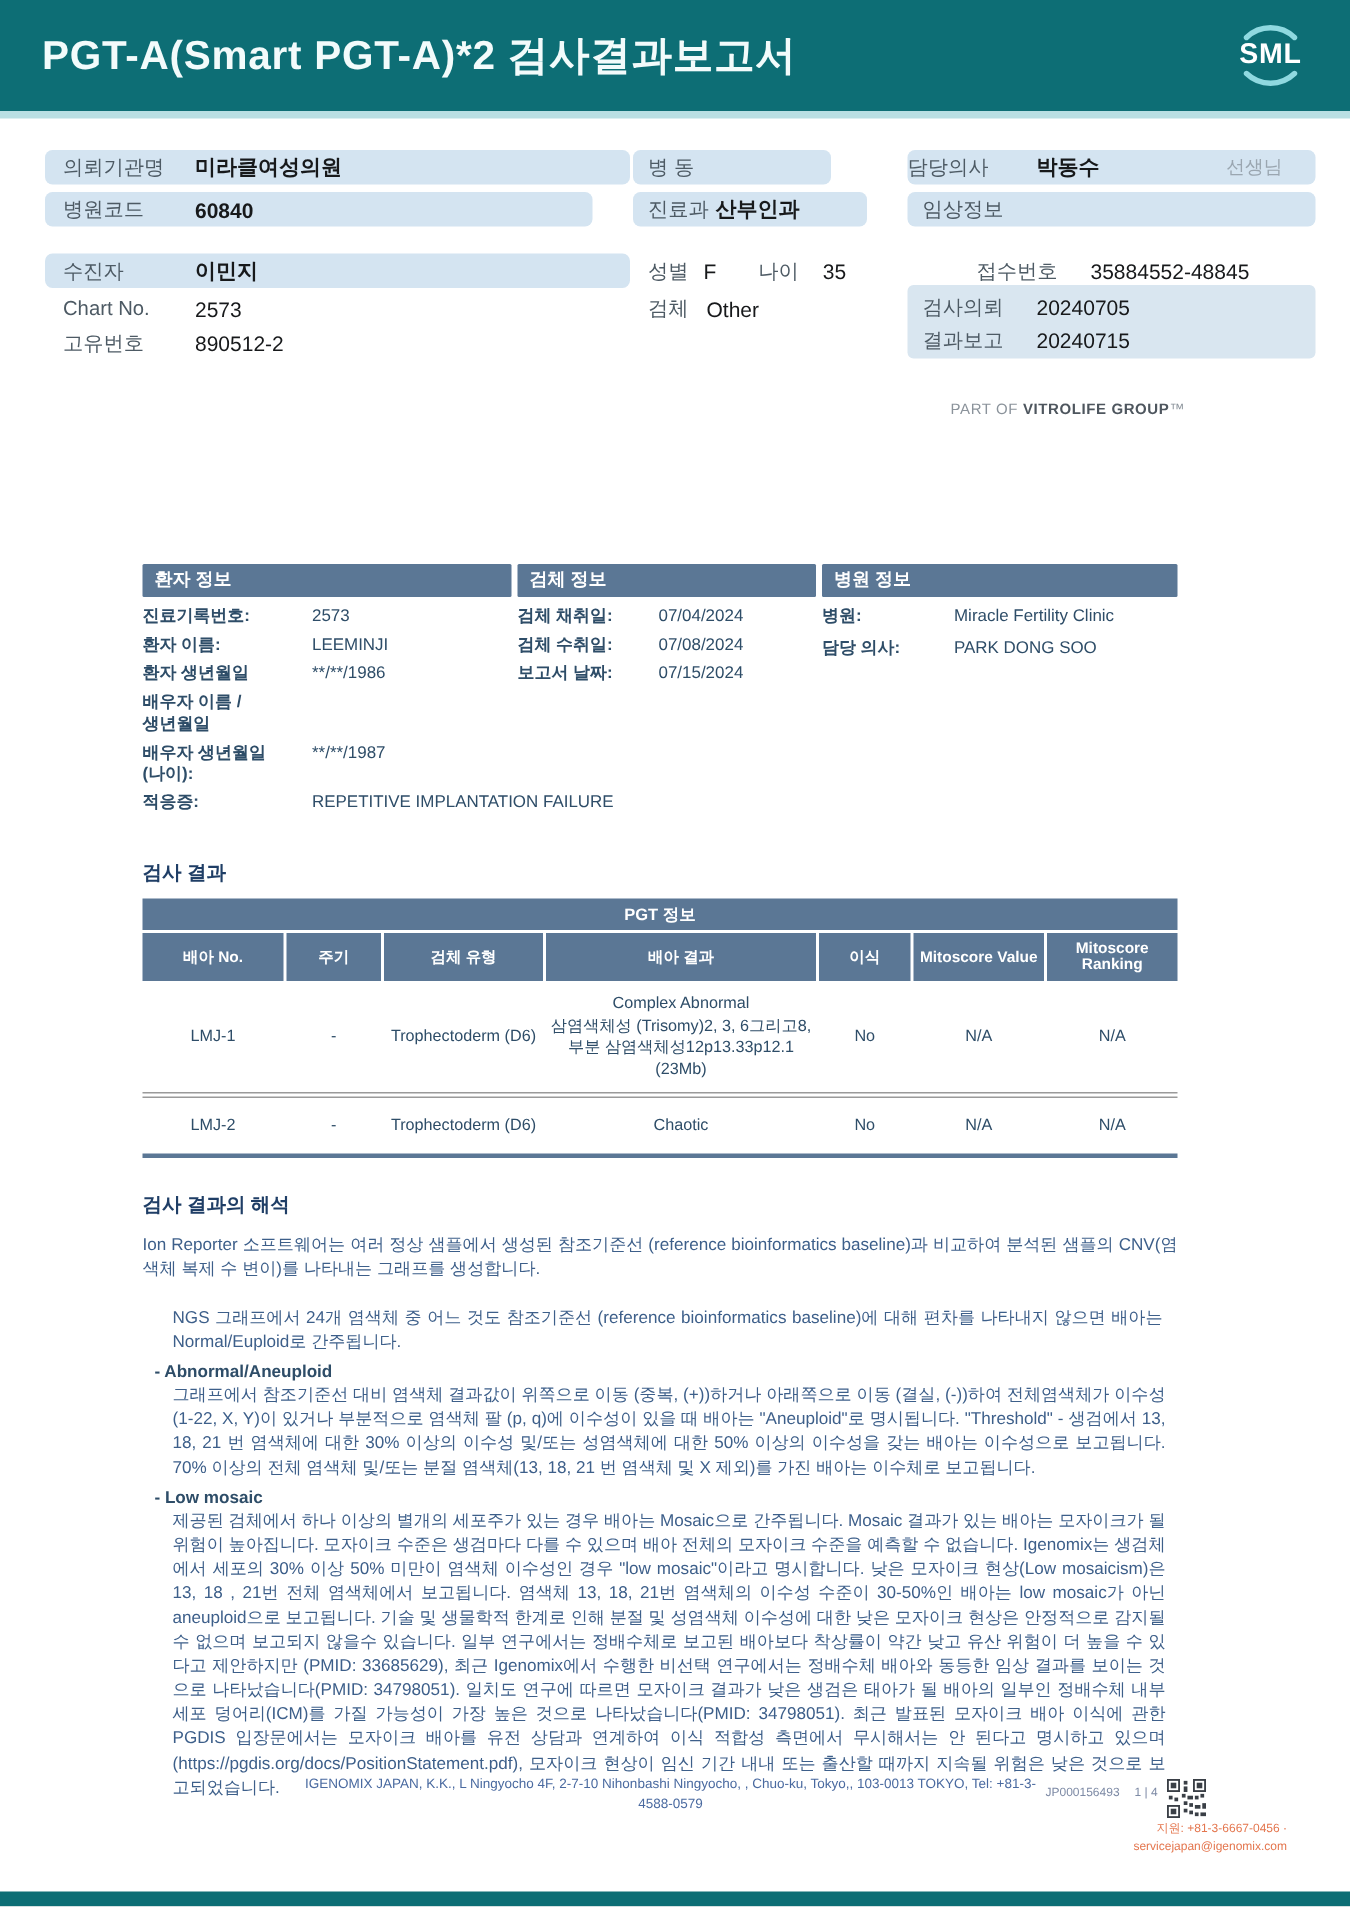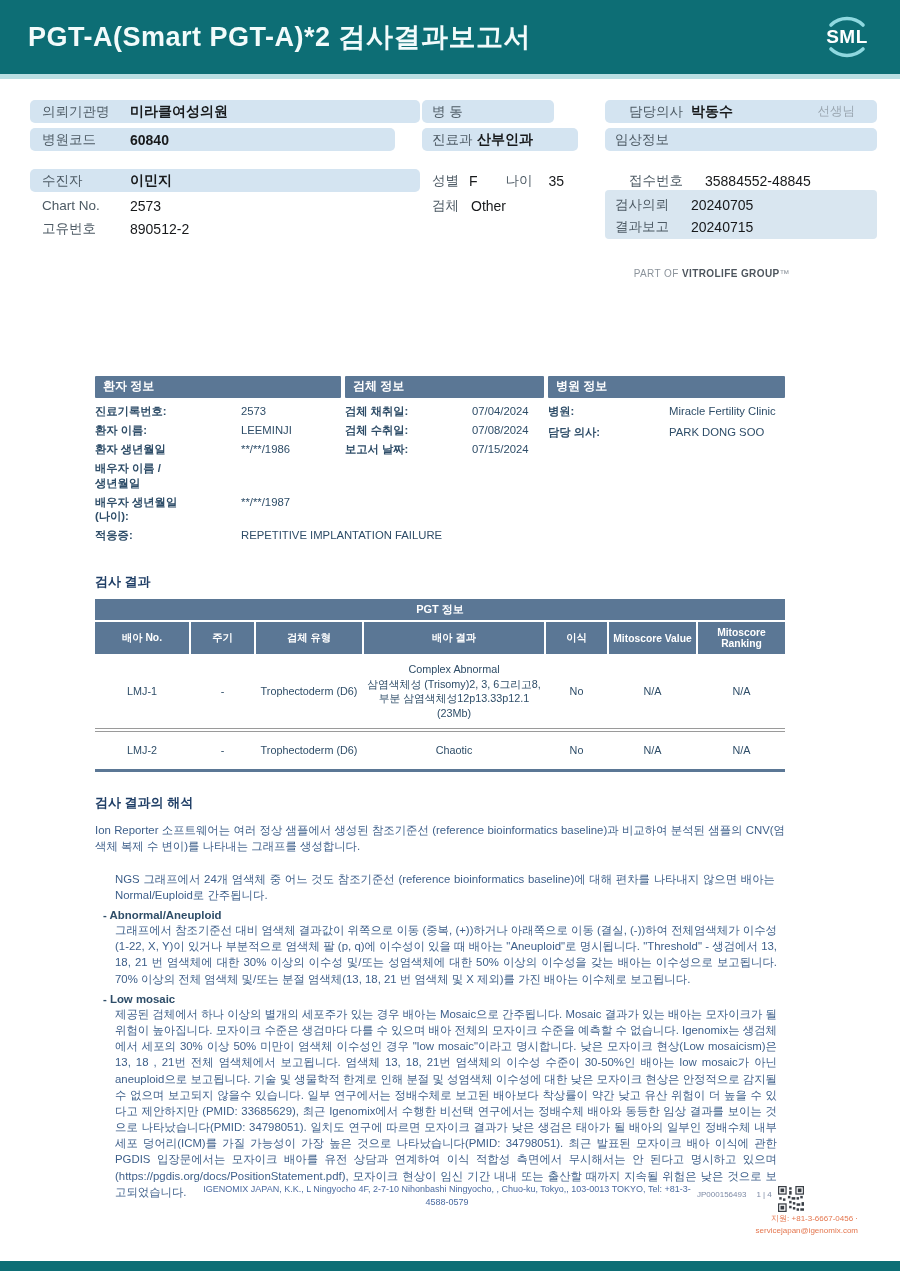--- a/index.html
+++ b/index.html
@@ -34,21 +34,21 @@
   .igx-tagline { margin-top:10px; font-size:10px; letter-spacing:0.4px; color:#8b939b; }
   .igx-tagline b { color:#4e565e; }
 
   
   .content { position:absolute; top:362px; left:95px; width:690px; }
   .report-title { text-align:center; color:#4e77a3; font-size:16.5px; font-weight:bold; letter-spacing:0.2px; }
 
   .info-grid { display:grid; grid-template-columns:250px 203px 237px; margin-top:14px; }
   .sec-head { background:#5b7795; color:#ffffff; font-size:12px; font-weight:bold; padding:2px 8px 3px 8px; margin-right:4px; border-radius:1px; }
   .sec-col { padding-top:6px; }
-  .f-row { display:flex; align-items:flex-start; margin-bottom:4px;gap:33px; }
+  .f-row { display:flex; align-items:flex-start; margin-bottom:4px; }
   .f-label { font-weight:bold; color:#2e4d68; font-size:11.3px; line-height:1.32; white-space:pre-line; }
   .f-value { color:#2e4d68; font-size:11.3px; line-height:1.32; white-space:pre-line; }
   .c1 .f-label { width:113px; flex:none; }
   .c2 .f-label { width:94px; flex:none; }
   .c3 .f-label { width:88px; flex:none; }
   .c3 .f-value { width:120px; }
   .nowrap { white-space:nowrap; }
 
   .results-head { margin-top:26px; color:#1f3e66; font-size:13px; font-weight:bold; }
 
@@ -132,29 +132,29 @@
       <span class="i-value-reg" style="padding-left:10px;">F</span>
       <span class="i-label" style="padding-left:28px;">나이</span>
       <span class="i-value-reg" style="padding-left:16px;">35</span>
     </div>
     <div class="plain-row" style="top:194px; left:422px;">
       <span class="i-label" style="padding-left:10px;">검체</span>
       <span class="i-value-reg" style="padding-left:12px;">Other</span>
     </div>
 
     <div class="bar" style="top:100px; left:605px; width:272px;">
-      <span class="i-label" style="padding-left:24px; width:86px;">담당의사</span>
+      <span class="i-label" style="padding-left:0; width:86px;">담당의사</span>
       <span class="i-value">박동수</span>
       <span class="i-suffix" style="margin-left:auto; padding-right:22px;">선생님</span>
     </div>
     <div class="bar" style="top:128px; left:605px; width:272px;">
       <span class="i-label" style="padding-left:10px;">임상정보</span>
       <span class="i-value" style="padding-left:14px;"></span>
     </div>
-    <div class="plain-row" style="top:169px; left:619px;">
+    <div class="plain-row" style="top:169px; left:641px;">
       <span class="i-label" style="padding-left:10px; width:86px;">접수번호</span>
       <span class="i-value-reg">35884552-48845</span>
     </div>
     <div class="blue-block" style="top:190px; left:605px; width:272px; height:49px;"></div>
     <div class="plain-row" style="top:193px; left:605px;">
       <span class="i-label" style="padding-left:10px; width:86px;">검사의뢰</span>
       <span class="i-value-reg">20240705</span>
     </div>
     <div class="plain-row" style="top:215px; left:605px;">
       <span class="i-label" style="padding-left:10px; width:86px;">결과보고</span>

